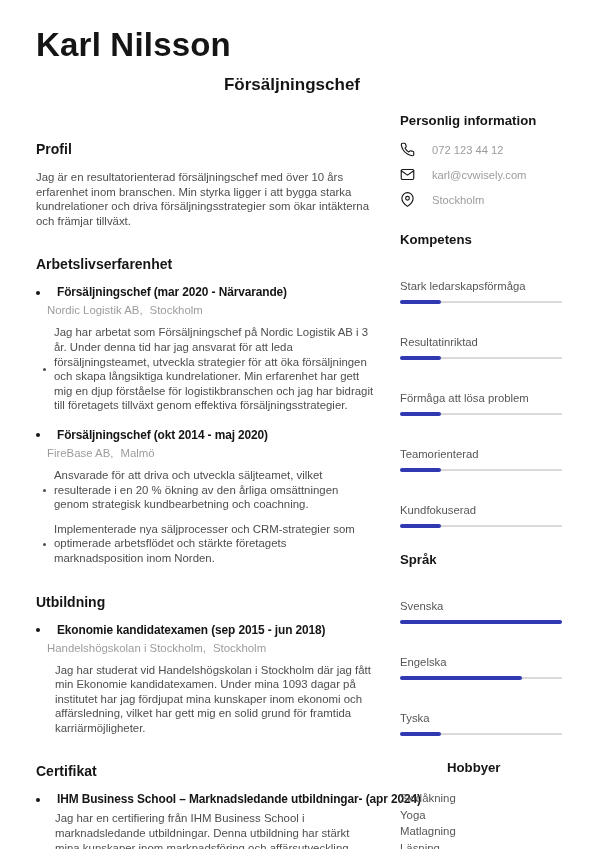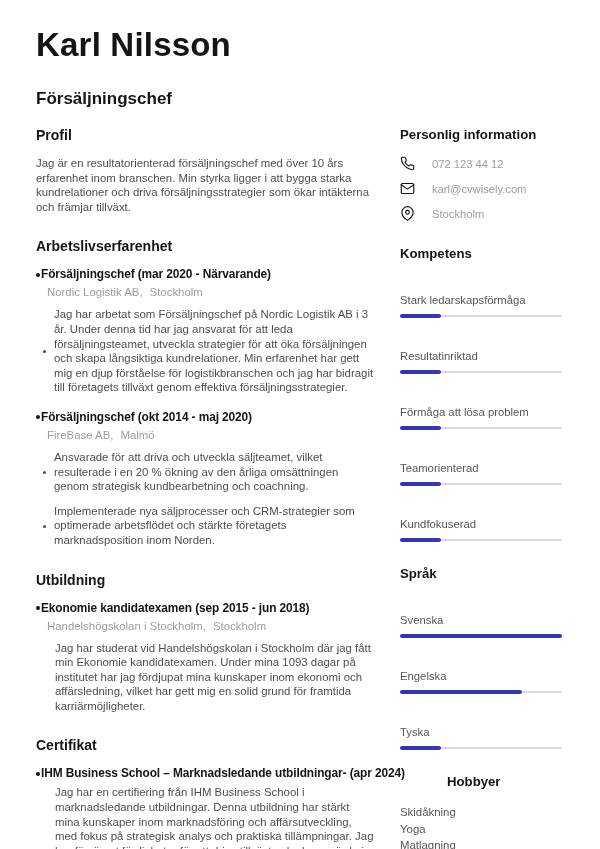--- a/index.html
+++ b/index.html
@@ -7,34 +7,34 @@
   body {
     width:600px; height:849px;
     font-family:"Liberation Sans","DejaVu Sans",sans-serif;
     color:#1a1a1a; overflow:hidden;
   }
   .page { width:600px; height:849px; background:#fff; }
 
   
   .header { padding:26px 52px 0 36px; }
   .name { font-size:33px; font-weight:800; letter-spacing:0.2px; color:#151515; }
-  .headline { font-size:17px; font-weight:700; color:#151515; margin-top:25px; }
+  .headline { font-size:17px; font-weight:700; color:#151515; margin-top:11px;text-align:center; }
 
   
   .columns { display:flex; gap:24px; padding:0 36px; margin-top:18px; }
   .col-left { width:340px; flex:0 0 340px; }
   .col-right { width:164px; flex:0 0 164px; }
 
   
-  .section { margin-bottom:24px; }
+  .section { margin-bottom:24px;margin-top:28px; }
   .section-heading { font-size:14px; font-weight:700; color:#151515; margin-bottom:13px; }
   .body-text { font-size:11.4px; line-height:14.6px; color:#4d4d4d; }
 
   .entry { margin-bottom:15px; }
-  .entry-title-row { display:flex; align-items:flex-start; gap:1px; margin-bottom:5px; }
+  .entry-title-row { display:flex; align-items:flex-start; gap:17px; margin-bottom:5px; }
   .dot { width:4px; height:4px; border-radius:50%; background:#151515; flex:0 0 4px; align-self:center; margin-top:1px; }
   .entry-title { font-size:11.9px; font-weight:700; color:#151515; letter-spacing:-0.1px; white-space:nowrap; }
   .entry-sub { font-size:11.4px; color:#9c9c9c; margin-left:11px; margin-bottom:9px; }
   .entry-sub .city { margin-left:7px; }
   .desc-bullet { display:flex; align-items:center; gap:8px; margin-left:7px; margin-bottom:10px; }
   .desc-bullet .dot { background:#4d4d4d; width:3px; height:3px; flex:0 0 3px; }
   .desc-bullet .body-text { flex:1; }
   .plain-desc { margin-left:19px; }
 
   

